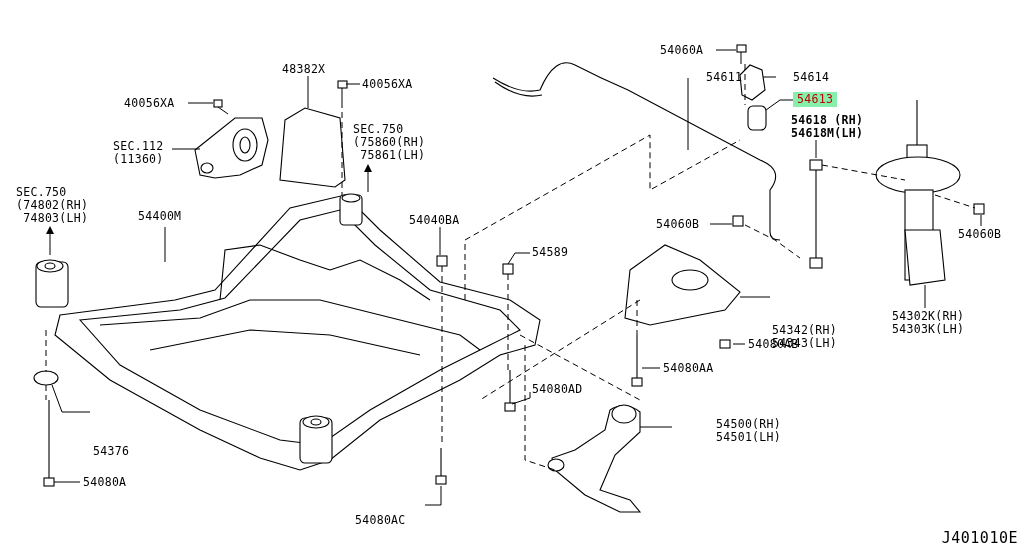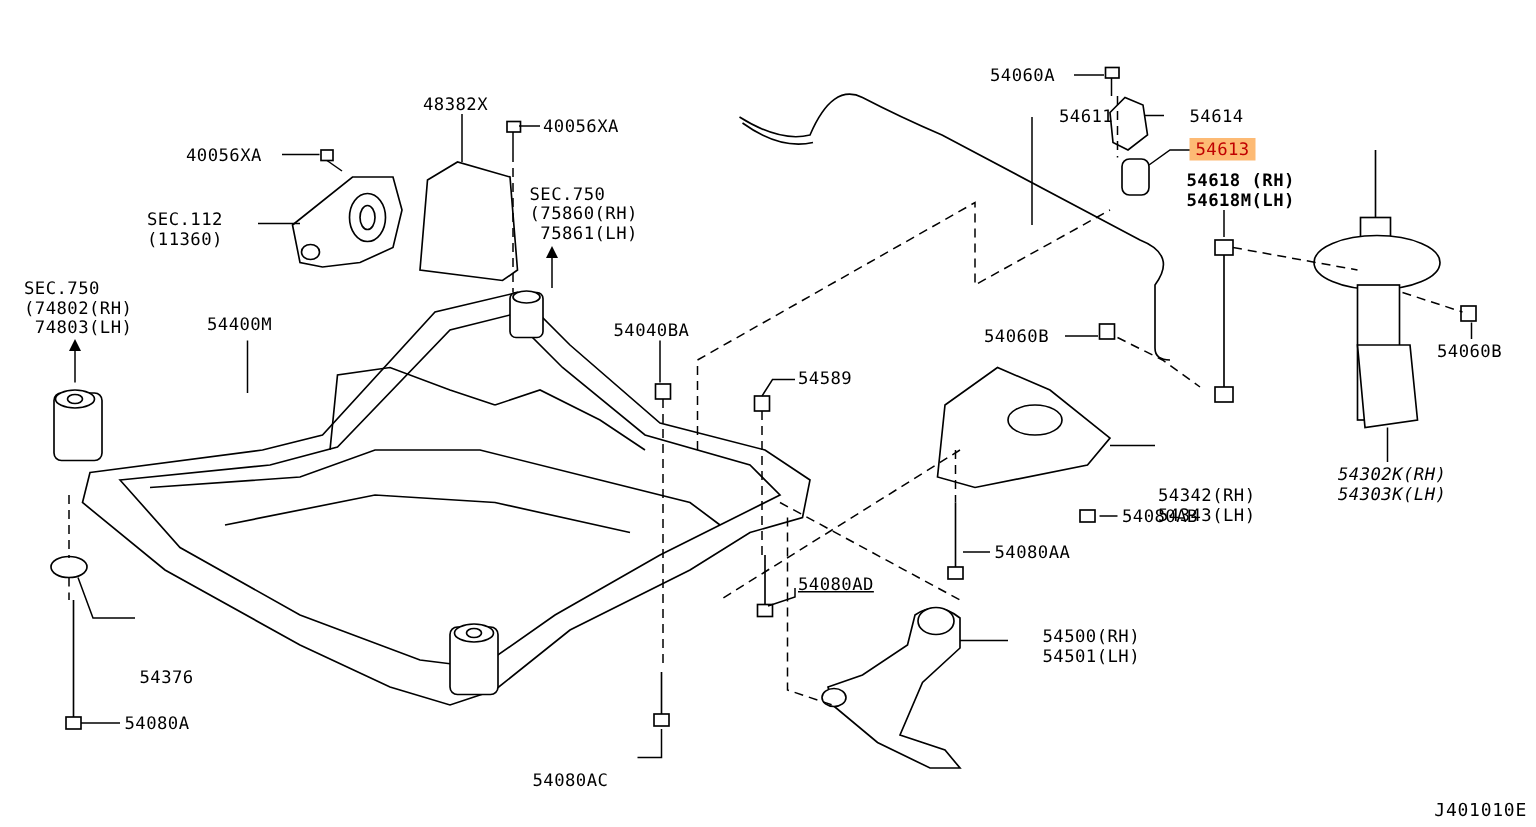--- a/index.html
+++ b/index.html
@@ -1,20 +1,20 @@
 <!DOCTYPE html>
 <html><head>
 <meta charset="utf-8">
 <style>
   html, body { margin: 0; padding: 0; background: #ffffff; }
   #canvas { position: relative; width: 1024px; height: 551px; background: #fff; overflow: hidden; }
   svg.drawing { position: absolute; left: 0; top: 0; width: 1024px; height: 551px; }
   .lbl { position: absolute; font-family: "DejaVu Sans Mono", monospace; font-size: 11.5px; line-height: 13px; color: #000; white-space: pre; letter-spacing: 0.3px; cursor: pointer; }
-  .lbl.hl { background: #fdba74; color: #c00000; padding: 1px 4px; }
-  .code { position: absolute; right: 6px; bottom: 4px; font-family: "DejaVu Sans Mono", monospace; font-size: 12px; letter-spacing: 0.5px; }
+  .lbl.hl { background: #86efac; color: #c00000; padding: 1px 4px; }
+  .code { position: absolute; right: 6px; bottom: 4px; font-family: "DejaVu Sans Mono", monospace; font-size: 15px; letter-spacing: 0.5px; }
   .p { fill: none; stroke: #000; stroke-width: 1.1; }
   .d { fill: none; stroke: #000; stroke-width: 1; stroke-dasharray: 6 4; }
   .l { fill: none; stroke: #000; stroke-width: 1; }
   .f { fill: #fff; stroke: #000; stroke-width: 1.1; }
 </style>
 </head>
 <body>
 
 <div id="canvas">
   <svg class="drawing" viewBox="0 0 1024 551">
@@ -190,21 +190,21 @@
       <line class="l" x1="925" y1="285" x2="925" y2="308"></line>
       <path class="l" d="M52,385 L62,412 L90,412"></path>
       <line class="l" x1="54" y1="482" x2="80" y2="482"></line>
       <path class="l" d="M441,486 L441,505 L425,505"></path>
     </g>
   </svg>
 
   <div class="lbl" style="left:282px;top:63px;">48382X</div>
   <div class="lbl" style="left:362px;top:78px;">40056XA</div>
   <div class="lbl" style="left:124px;top:97px;">40056XA</div>
-  <div class="lbl" style="left:98px;top:140px;text-align:right;">SEC.112
+  <div class="lbl" style="left:113px;top:140px;text-align:right;">SEC.112
 (11360)</div>
   <div class="lbl" style="left:353px;top:123px;">SEC.750
 (75860(RH)
  75861(LH)</div>
   <div class="lbl" style="left:16px;top:186px;">SEC.750
 (74802(RH)
  74803(LH)</div>
   <div class="lbl" style="left:138px;top:210px;">54400M</div>
   <div class="lbl" style="left:409px;top:214px;">54040BA</div>
   <div class="lbl" style="left:532px;top:246px;">54589</div>
@@ -213,23 +213,23 @@
   <div class="lbl" style="left:778px;top:71px;margin-left:15px;">54614</div>
   <div class="lbl hl" style="left:793px;top:92px;">54613</div>
   <div class="lbl" style="left:791px;top:114px;font-weight:bold;">54618 (RH)
 54618M(LH)</div>
   <div class="lbl" style="left:656px;top:218px;">54060B</div>
   <div class="lbl" style="left:958px;top:228px;">54060B</div>
   <div class="lbl" style="left:772px;top:288px;margin-top:36px;">54342(RH)
 54343(LH)</div>
   <div class="lbl" style="left:748px;top:338px;text-align:center;">54080AB</div>
   <div class="lbl" style="left:663px;top:362px;">54080AA</div>
-  <div class="lbl" style="left:532px;top:383px;text-decoration:underline;">54080AD</div>
-  <div class="lbl" style="left:695px;top:418px;">54500(RH)
+  <div class="lbl" style="left:532px;top:383px;">54080AD</div>
+  <div class="lbl" style="left:716px;top:418px;">54500(RH)
 54501(LH)</div>
-  <div class="lbl" style="left:892px;top:310px;font-style:italic;">54302K(RH)
+  <div class="lbl" style="left:892px;top:310px;">54302K(RH)
 54303K(LH)</div>
   <div class="lbl" style="left:93px;top:406px;margin-top:39px;">54376</div>
   <div class="lbl" style="left:83px;top:476px;">54080A</div>
   <div class="lbl" style="left:355px;top:499px;margin-top:15px;">54080AC</div>
 
   <div class="code">J401010E</div>
 </div>
 
 </body></html>

